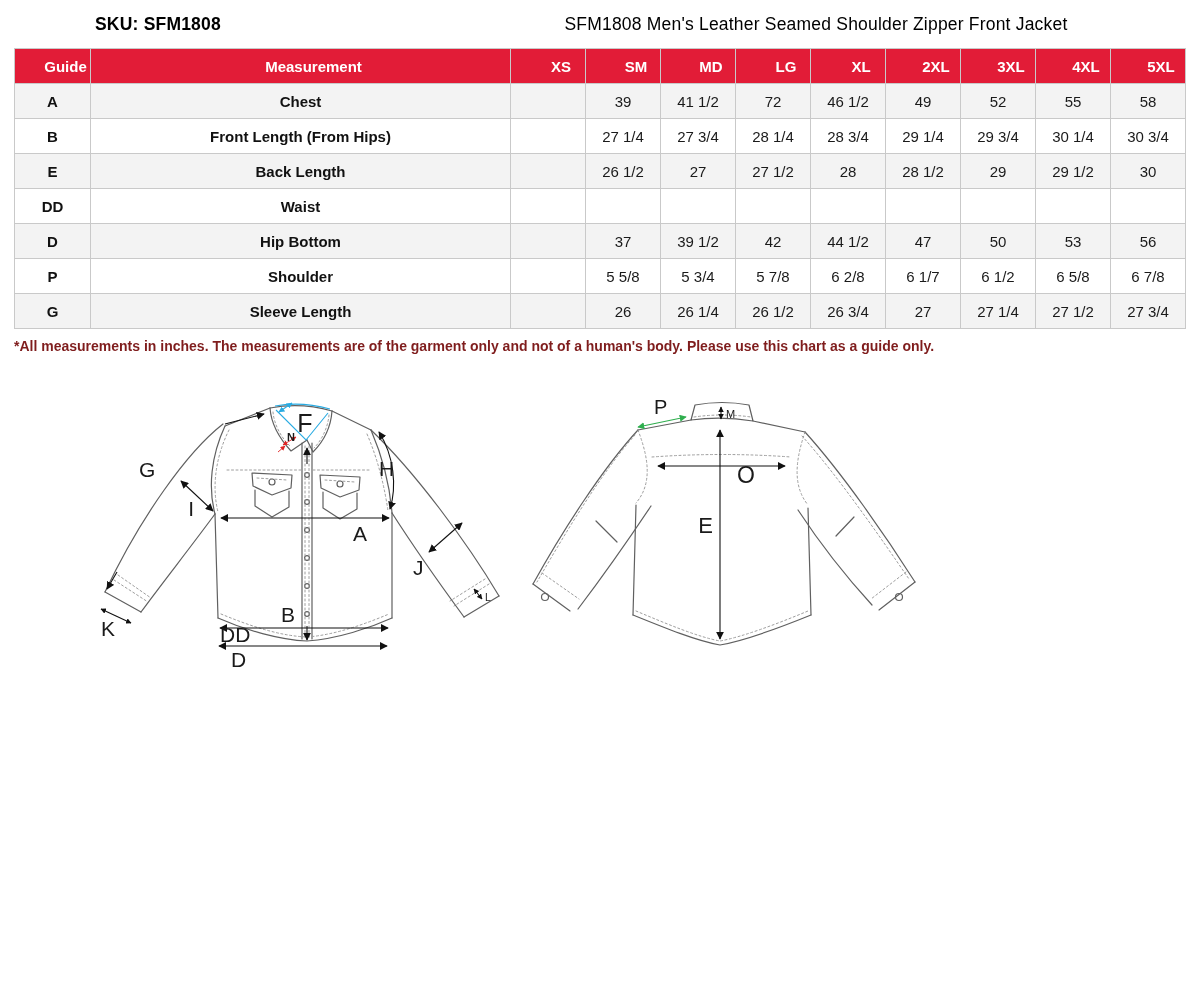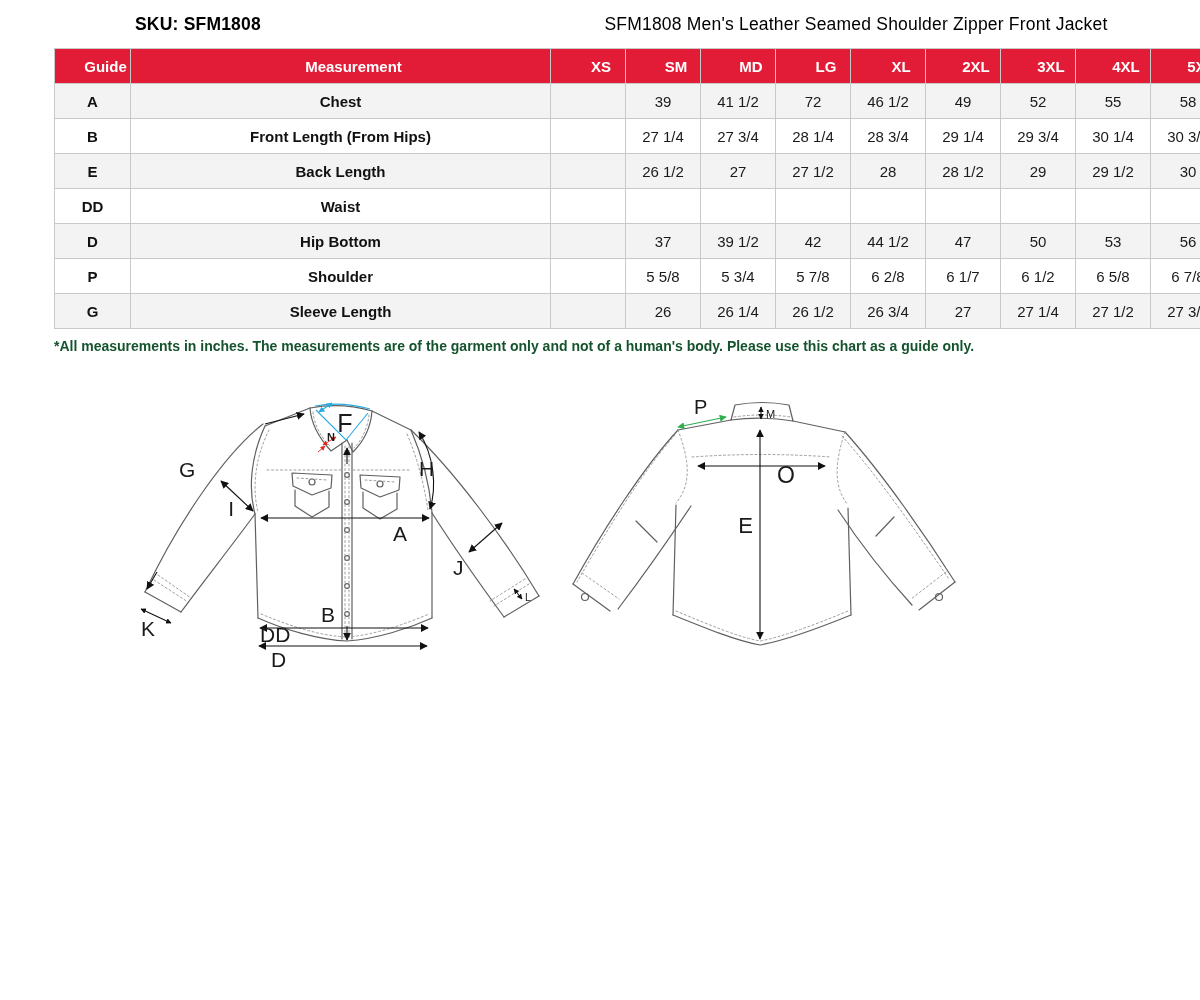--- a/index.html
+++ b/index.html
@@ -1,30 +1,30 @@
 <!DOCTYPE html>
 <html><head>
 <meta charset="utf-8">
 <style>
   html,body { margin:0; padding:0; background:#ffffff; }
   body { width:1200px; height:1000px; position:relative; font-family:"Liberation Sans",sans-serif; }
-  .page { position:absolute; inset:0; background:#fff;margin-left:40px; }
+  .page { position:absolute; inset:0; background:#fff; }
 
   .sku { position:absolute; left:95px; top:14px; font-size:17.5px; font-weight:bold; color:#000; letter-spacing:0.2px; }
   .title { position:absolute; left:440px; top:14px; width:752px; text-align:center; font-size:17.5px; font-weight:normal; color:#000; letter-spacing:0.2px; }
 
   table.size-table { position:absolute; left:14px; top:48px; width:1172px; border-collapse:collapse; table-layout:fixed; }
   .size-table th, .size-table td { border:1px solid #c9c9c9; height:34px; padding:0 2px; text-align:center; vertical-align:middle; font-size:15px; color:#1a1a1a; overflow:hidden; white-space:nowrap; }
   .size-table thead th { background:#e21c37; color:#ffffff; font-weight:bold;padding-left:28px; }
   .size-table td.guide, .size-table td.meas { font-weight:bold; color:#111; }
   .size-table tbody tr.alt td { background:#f3f3f3; }
   .size-table tbody tr td { background:#ffffff; }
   .size-table tbody tr.alt td { background:#f3f3f3; }
 
-  .footnote { position:absolute; left:14px; top:338px; font-size:14px; font-weight:bold; color:#14532d; }
+  .footnote { position:absolute; left:14px; top:338px; font-size:14px; font-weight:bold; color:#7f1d1d; }
 
   svg.diagram { position:absolute; overflow:visible; }
   #front-svg { left:85px; top:390px; }
   #back-svg  { left:515px; top:390px; }
   svg text { font-family:"Liberation Sans",sans-serif; fill:#1a1a1a; }
   .big-letter { font-size:21px; }
   .garment { stroke:#606060; stroke-width:1.2; fill:none; stroke-linecap:round; stroke-linejoin:round; }
   .stitch  { stroke:#9e9e9e; stroke-width:1; fill:none; stroke-dasharray:2,2.5; stroke-linecap:round; }
   .measure { stroke:#111; stroke-width:1.1; fill:none; }
 </style>

